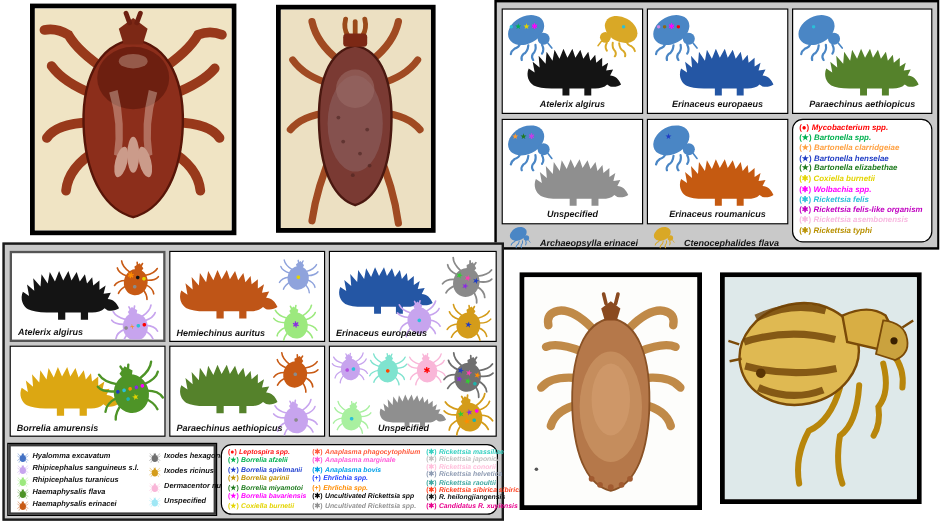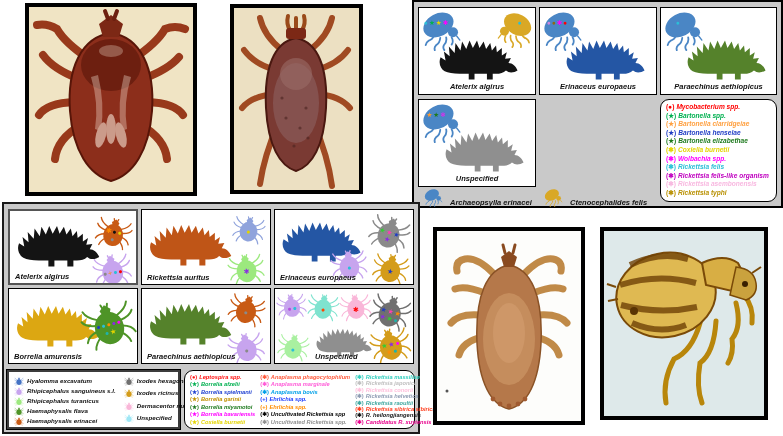--- a/index.html
+++ b/index.html
@@ -223,20 +223,37 @@
           </div>
       </div>
       <div class="insect" style="left: 22px; top: 26px; width: 84px; height: 48px; color: rgb(143, 143, 143);">
         <svg viewBox="0 0 100 58">
             <use href="#sym-hedgehog"></use>
           </svg>
       </div>
       <div class="sp-label" style="left:0;right:0;bottom:3px;text-align:center">Unspecified</div>
     </div>
 
+    <div class="box" style="left:125px;top:97px;width:118px;height:88px">
+      <div class="insect flea-ic" style="left: 1px; top: 2px; width: 46px; height: 41px; color: rgb(74, 134, 197);">
+        <svg viewBox="0 0 100 90">
+            <use href="#sym-flea"></use>
+          </svg>
+        <div class="mk-layer">
+
+        <span class="mk" style="color: rgb(31, 60, 196);">★</span>
+          </div>
+      </div>
+      <div class="insect" style="left: 22px; top: 26px; width: 84px; height: 48px; color: rgb(197, 90, 17);">
+        <svg viewBox="0 0 100 58">
+            <use href="#sym-hedgehog"></use>
+          </svg>
+      </div>
+      <div class="sp-label" style="left:0;right:0;bottom:3px;text-align:center">Erinaceus roumanicus</div>
+    </div>
 
     <div class="legend-rounded" style="left:246px;top:97px;width:117px;height:103px">
 
         <div class="pk-item">
           <span class="pk-sym" style="color: rgb(255, 0, 0);">(●)</span>
           <span style="color: rgb(255, 0, 0);">Mycobacterium spp.</span>
         </div>
 
         <div class="pk-item">
           <span class="pk-sym" style="color: rgb(0, 176, 80);">(★)</span>
@@ -296,21 +313,21 @@
           </svg>
         </span>
       <span>Archaeopsylla erinacei</span>
     </div>
     <div class="fleakey-item" style="left:128px;top:186px">
       <span class="flea-key-ico" style="color: rgb(217, 168, 38);">
           <svg viewBox="0 0 100 90">
             <use href="#sym-flea"></use>
           </svg>
         </span>
-      <span>Ctenocephalides felis</span>
+      <span>Ctenocephalides flava</span>
     </div>
   </div>
 
   <div class="panel" style="left:2px;top:202px;width:418px;height:232px;border-color:#1a1a1a">
 
     <div class="box" style="left:4px;top:5px;width:130px;height:76px;border-width:2px;border-color:#555">
       <div class="insect" style="left: 3px; top: 8px; width: 88px; height: 50px; color: rgb(20, 20, 20);">
         <svg viewBox="0 0 100 58">
             <use href="#sym-hedgehog"></use>
           </svg>
@@ -359,21 +376,21 @@
       </div>
       <div class="insect tick-ic" style="right: 4px; top: 38px; width: 40px; height: 38px; transform: rotate(-8deg); color: rgb(156, 233, 126);">
         <svg viewBox="0 0 100 100">
             <use href="#sym-tick"></use>
           </svg>
         <div class="mk-layer">
 
         <span class="mk" style="color: rgb(139, 43, 226);">✱</span>
           </div>
       </div>
-      <div class="sp-label" style="left:5px;bottom:2px">Rickettsia auritus</div>
+      <div class="sp-label" style="left:5px;bottom:2px">Hemiechinus auritus</div>
     </div>
 
     <div class="box" style="left:270px;top:5px;width:140px;height:76px">
       <div class="insect" style="left: 2px; top: 6px; width: 86px; height: 48px; color: rgb(36, 86, 164);">
         <svg viewBox="0 0 100 58">
             <use href="#sym-hedgehog"></use>
           </svg>
       </div>
       <div class="insect tick-ic" style="right: 1px; top: 0px; width: 44px; height: 42px; transform: rotate(18deg); color: rgb(138, 138, 138);">
         <svg viewBox="0 0 100 100">

